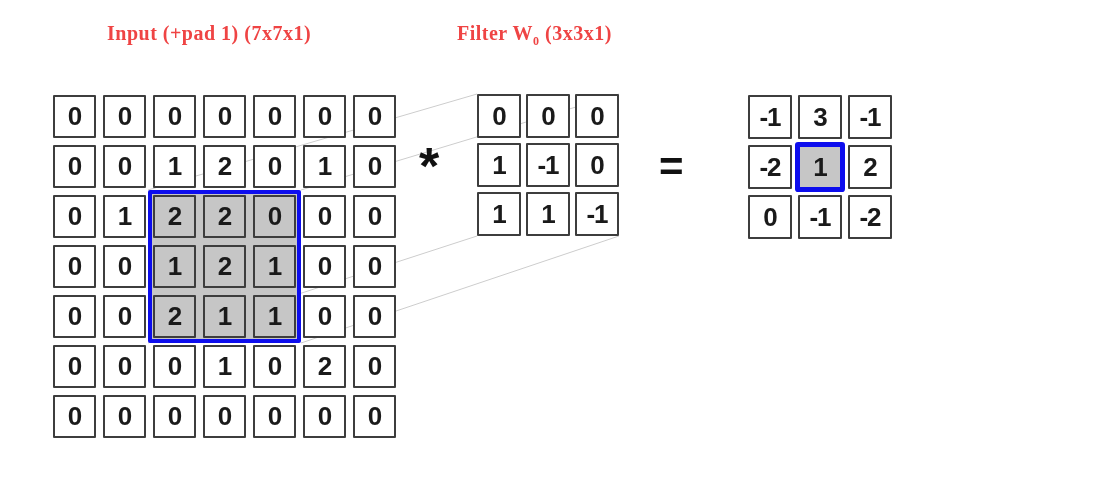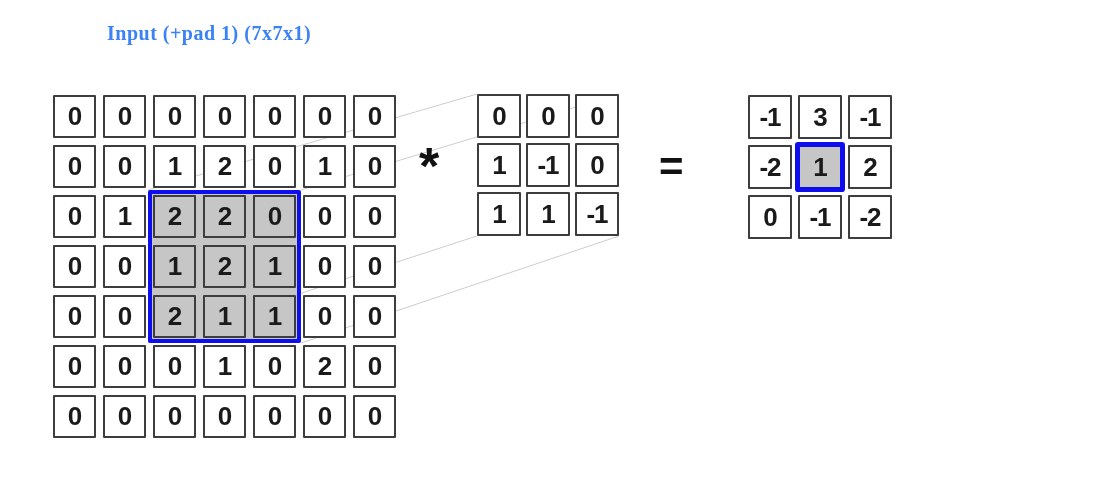--- a/index.html
+++ b/index.html
@@ -2,21 +2,21 @@
 <html style="--hl-border: #0d0dee; --hl-fill: #c6c6c6; --cell-border: #3d3d3d;"><head>
 <meta charset="utf-8">
 <style>
   html,body{margin:0;padding:0;background:#fff;}
   .canvas{
     position:relative;width:1100px;height:498px;background:#ffffff;
     font-family:"Liberation Sans",sans-serif;overflow:hidden;
   }
   .title{
     position:absolute;top:22px;white-space:nowrap;
-    font-family:"Liberation Serif",serif;font-weight:700;font-size:20px;color:#3b82f6;
+    font-family:"Liberation Serif",serif;font-weight:700;font-size:20px;color:#ef4444;
     letter-spacing:0.5px;
   }
   .title sub{font-size:12px;}
   .grid{position:absolute;display:grid;z-index:3;}
   .grid-input{left:53px;top:95px;grid-template-columns:repeat(7,43px);grid-auto-rows:43px;gap:7px;}
   .grid-filter{left:477px;top:94px;grid-template-columns:repeat(3,44px);grid-auto-rows:44px;gap:5px;}
   .grid-output{left:748px;top:95px;grid-template-columns:repeat(3,44px);grid-auto-rows:44px;gap:6px;}
   .cell{
     box-sizing:border-box;border:2px solid var(--cell-border,#3d3d3d);background:#fff;
     display:flex;align-items:center;justify-content:center;
@@ -42,20 +42,21 @@
   .op-eq{left:659px;top:146px;font-size:42px;letter-spacing:-2px;}
   svg.links{position:absolute;left:0;top:0;z-index:1;pointer-events:none;}
 </style>
 </head>
 <body>
 
 <div class="canvas">
 
   <div class="title" style="left:107px;">Input (+pad 1) (7x7x1)</div>
 
+  <div class="title" style="left:457px;"><span>Filter W</span><sub>0</sub><span> (3x3x1)</span></div>
 
 
   <svg class="links" width="1100" height="498" viewBox="0 0 1100 498">
     <line x1="148" y1="190" x2="477" y2="94" stroke="#cdcdcd" stroke-width="1"></line>
     <line x1="301" y1="190" x2="619" y2="94" stroke="#cdcdcd" stroke-width="1"></line>
     <line x1="148" y1="343" x2="477" y2="236" stroke="#cdcdcd" stroke-width="1"></line>
     <line x1="301" y1="343" x2="619" y2="236" stroke="#cdcdcd" stroke-width="1"></line>
   </svg>
 
   <div class="patch"></div>

